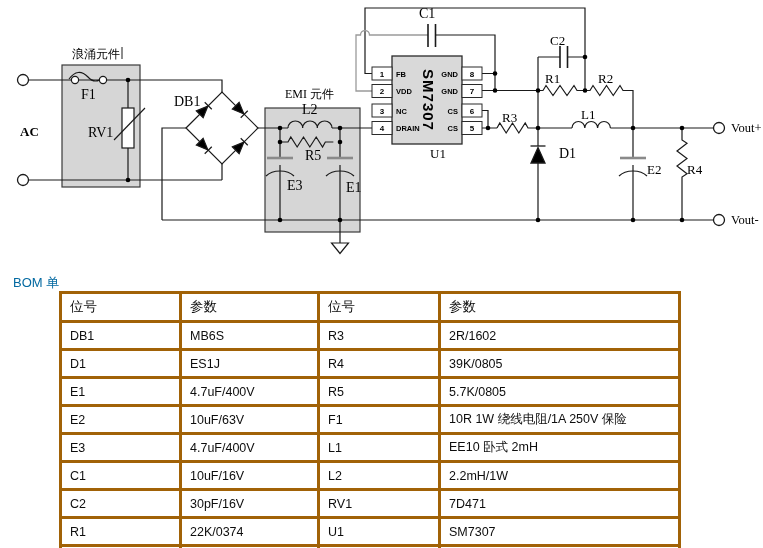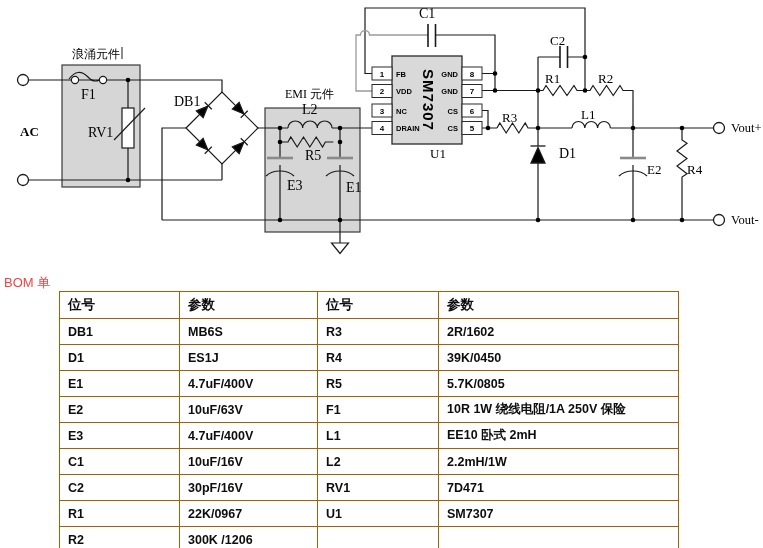--- a/index.html
+++ b/index.html
@@ -1,25 +1,25 @@
 <!DOCTYPE html>
 <html><head>
 <meta charset="utf-8">
 <style>
   html,body{margin:0;padding:0;background:#fff;}
   .page{position:relative;width:763px;height:548px;background:#ffffff;overflow:hidden;
         font-family:"Liberation Sans",sans-serif;color:#111;}
   .schematic{position:absolute;left:0;top:0;}
-  .bom-title{position:absolute;left:4px;top:274px;font-size:13px;color:#ef4444;
+  .bom-title{position:absolute;left:13px;top:274px;font-size:13px;color:#0369a1;
              font-family:"Liberation Sans",sans-serif;}
   table.bom{position:absolute;left:59px;top:291px;border-collapse:collapse;table-layout:fixed;
             font-size:12.5px;color:#0d0d0d;}
   table.bom col.c1{width:120px;} table.bom col.c2{width:138px;}
   table.bom col.c3{width:121px;} table.bom col.c4{width:240px;}
-  table.bom th, table.bom td{border:1px solid #a16207;text-align:left;font-weight:bold;
+  table.bom th, table.bom td{border:3px solid #a16207;text-align:left;font-weight:normal;
             padding:0 0 0 8px;height:25px;overflow:hidden;white-space:nowrap;}
   table.bom th{font-size:13.5px;height:26px;}
   
   text{fill:#000;}
   .ref{font-family:"Liberation Serif",serif;font-size:14px;}
   .ref-s{font-family:"Liberation Serif",serif;font-size:13px;}
   .cjk{font-family:"Liberation Serif","DejaVu Sans",serif;font-size:12px;}
   .pinlab{font-family:"Liberation Sans",sans-serif;font-size:7.5px;font-weight:bold;}
   .pinnum{font-family:"Liberation Sans",sans-serif;font-size:8px;font-weight:bold;}
   .icname{font-family:"Liberation Sans",sans-serif;font-size:15px;font-weight:bold;letter-spacing:1px;}
@@ -255,21 +255,21 @@
     <tr>
       <td>DB1</td>
       <td>MB6S</td>
       <td>R3</td>
       <td>2R/1602</td>
     </tr>
     <tr>
       <td>D1</td>
       <td>ES1J</td>
       <td>R4</td>
-      <td>39K/0450</td>
+      <td>39K/0805</td>
     </tr>
     <tr>
       <td>E1</td>
       <td>4.7uF/400V</td>
       <td>R5</td>
       <td>5.7K/0805</td>
     </tr>
     <tr>
       <td>E2</td>
       <td>10uF/63V</td>
@@ -289,21 +289,21 @@
       <td>2.2mH/1W</td>
     </tr>
     <tr>
       <td>C2</td>
       <td>30pF/16V</td>
       <td>RV1</td>
       <td>7D471</td>
     </tr>
     <tr>
       <td>R1</td>
-      <td>22K/0967</td>
+      <td>22K/0374</td>
       <td>U1</td>
       <td>SM7307</td>
     </tr>
     <tr>
       <td>R2</td>
       <td>300K /1206</td>
       <td></td>
       <td></td>
     </tr>
 

